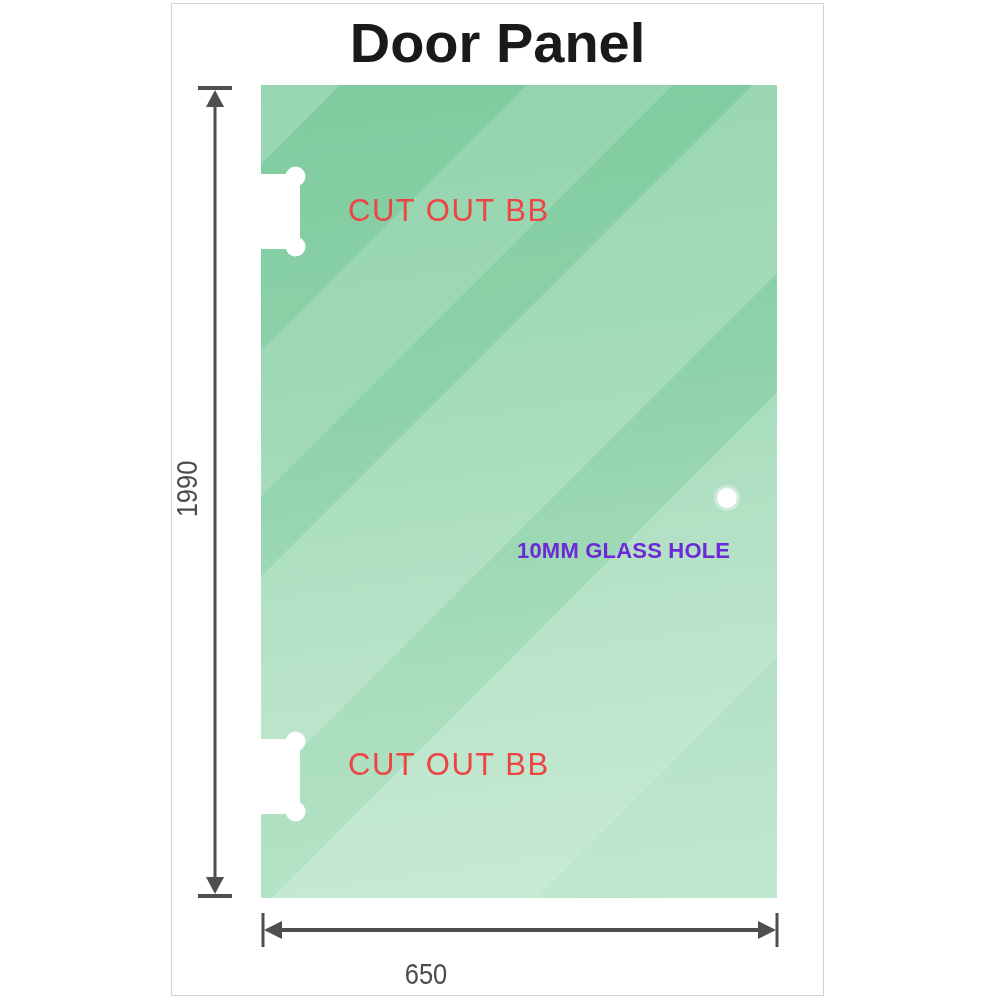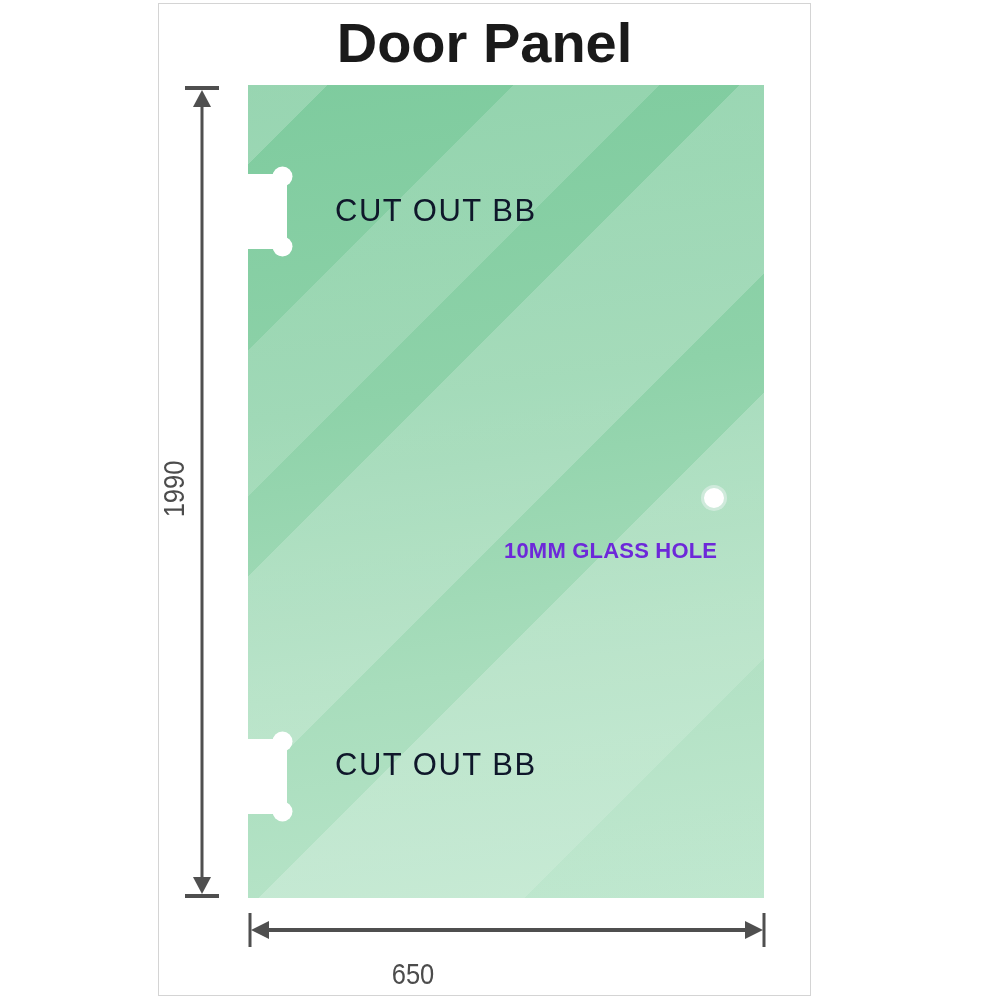--- a/index.html
+++ b/index.html
@@ -1,21 +1,21 @@
 <!DOCTYPE html>
 <html><head>
 <meta charset="utf-8">
 <style>
   html,body{margin:0;padding:0;}
   body{
     width:1000px;height:1000px;position:relative;background:#ffffff;
     font-family:"Liberation Sans", sans-serif;overflow:hidden;
   }
   .card{
-    position:absolute;left:158px;top:3px;width:653px;height:993px;
+    position:absolute;left:171px;top:3px;width:653px;height:993px;
     background:#ffffff;border:1px solid #d4d4d4;box-sizing:border-box;
   }
   .title{
     position:absolute;top:10px;left:0;right:0;text-align:center;
     font-size:56px;font-weight:bold;color:#1a1a1a;letter-spacing:0px;
     line-height:1.05;
   }
   .glass-panel{
     position:absolute;left:89px;top:81px;width:516px;height:813px;
     background:
@@ -25,21 +25,21 @@
         rgba(255,255,255,0.16) 20%, rgba(255,255,255,0.16) 31%,
         rgba(255,255,255,0)    31%, rgba(255,255,255,0)   37%,
         rgba(255,255,255,0.20) 37%, rgba(255,255,255,0.20) 53%,
         rgba(255,255,255,0)    53%, rgba(255,255,255,0)   62%,
         rgba(255,255,255,0.22) 62%, rgba(255,255,255,0.22) 82%,
         rgba(255,255,255,0.10) 82%, rgba(255,255,255,0.10) 100%),
       linear-gradient(172deg, #7ecb9e 0%, #8ed2a9 38%, #a8ddbc 70%, #b9e5ca 100%);
   }
   .overlay{position:absolute;left:0;top:0;width:653px;height:993px;}
   .label-gray{
-    position:absolute;color:#0f172a;font-size:31px;letter-spacing:1.5px;
+    position:absolute;color:#ef4444;font-size:31px;letter-spacing:1.5px;
     line-height:1;white-space:nowrap;
   }
   .hole-label{
     position:absolute;left:345px;top:536px;color:#6d28d9;font-size:22px;
     font-weight:bold;line-height:1;white-space:nowrap;letter-spacing:0.2px;
   }
   .dim-num{
     position:absolute;color:#4c4c4c;font-size:30px;line-height:1;
     text-align:center;white-space:nowrap;
   }

